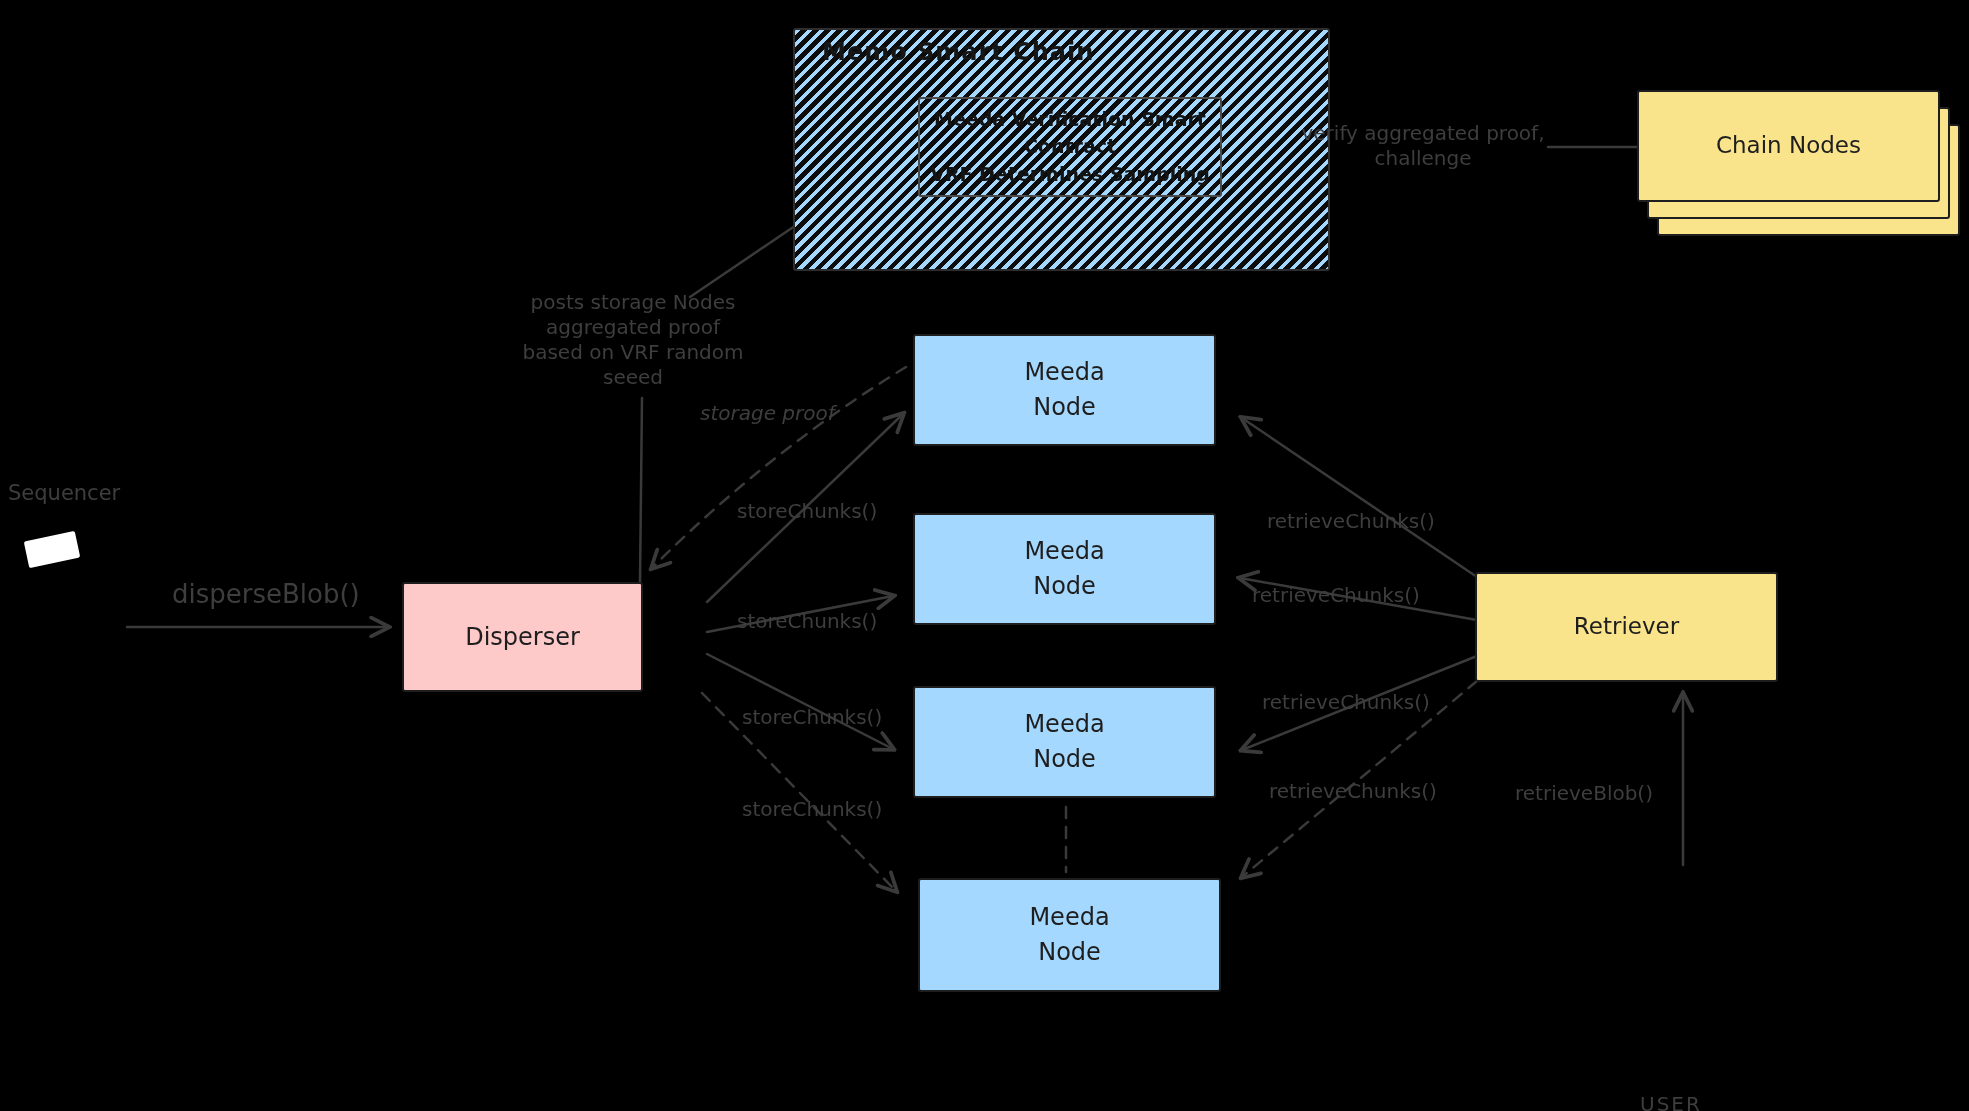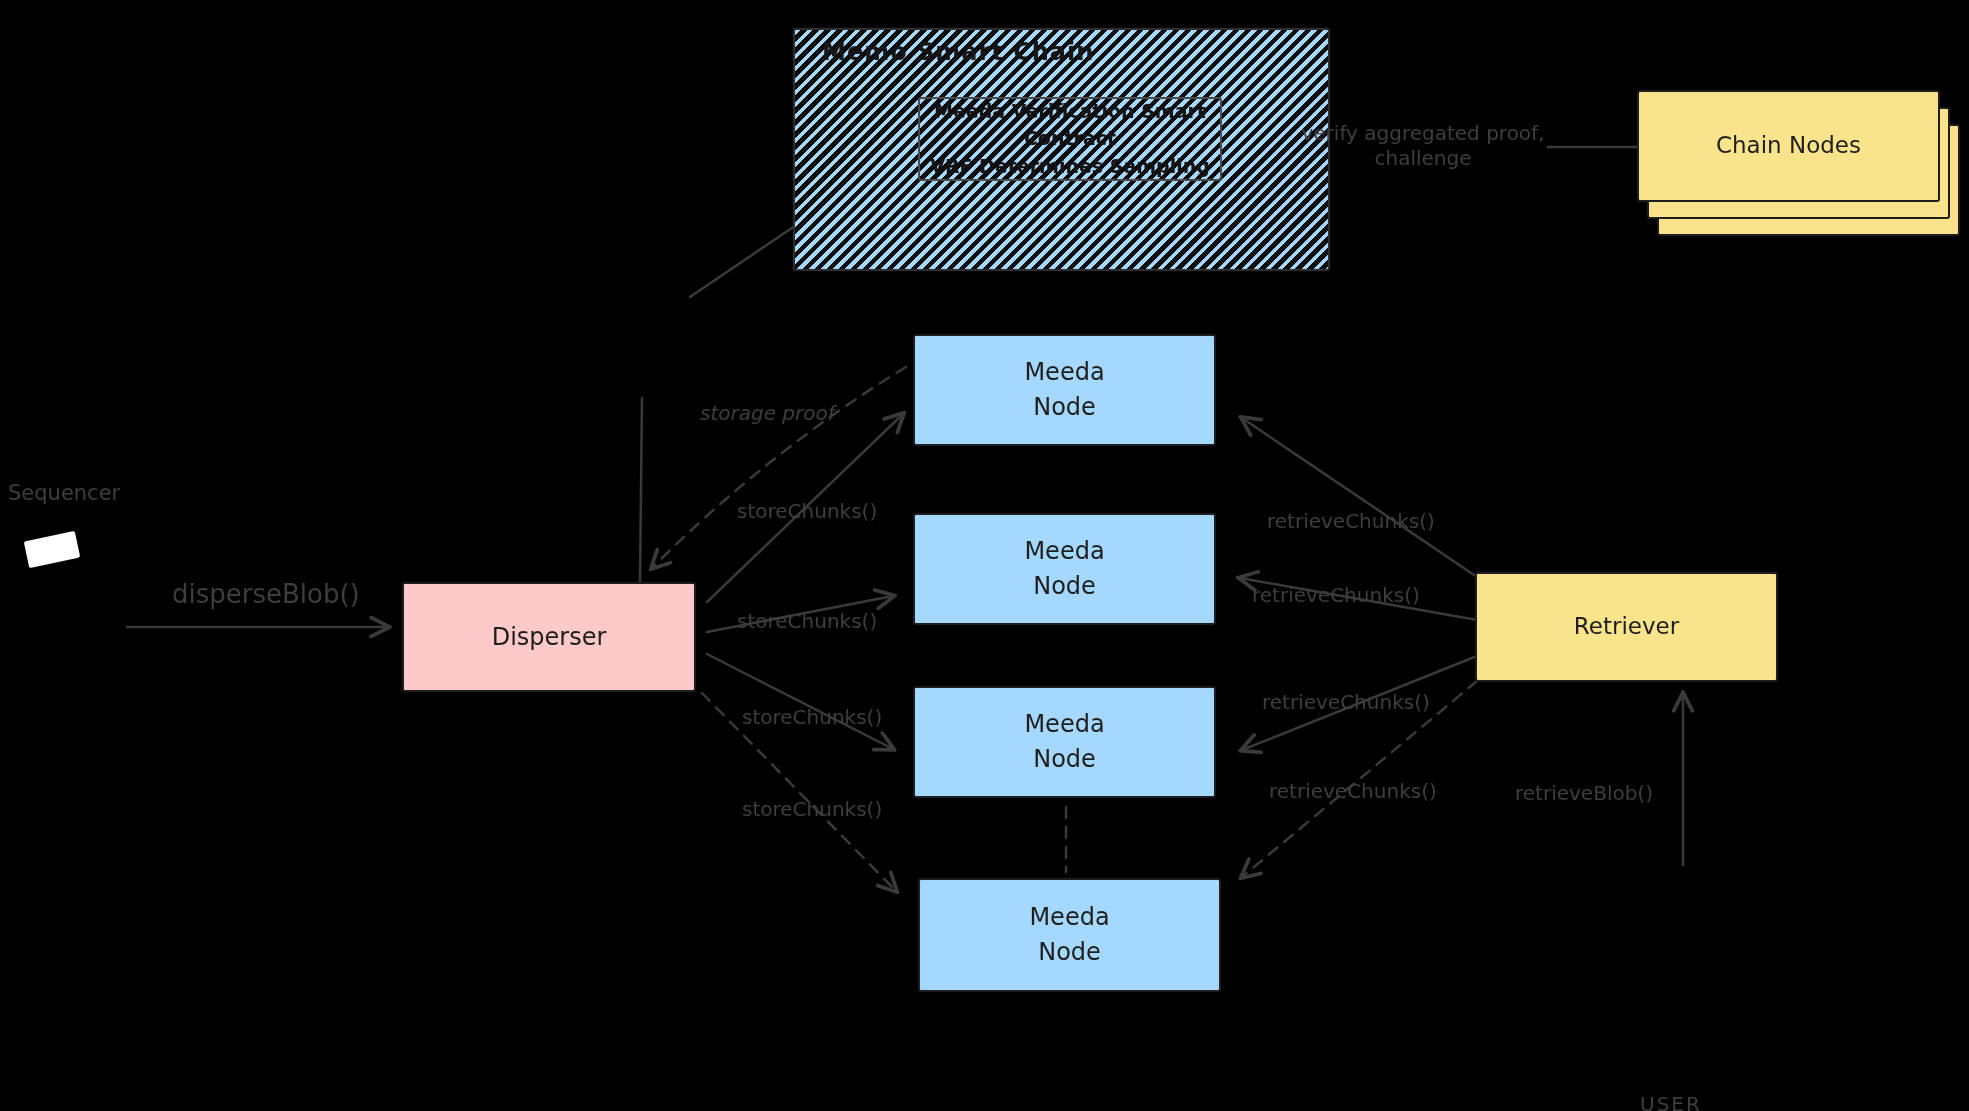--- a/index.html
+++ b/index.html
@@ -16,22 +16,22 @@
   .pink{background:var(--pink,#fdc9c9);}
   .yellow{background:var(--yellow,#f9e48b);}
   .hatch{
     background:repeating-linear-gradient(135deg,
       var(--blue,#a5d8ff) 0px, var(--blue,#a5d8ff) 4px,
       var(--hatchink,#0c0c0c) 4px, var(--hatchink,#0c0c0c) 8.5px);
     border:2.5px solid #2e2e2e;
   }
   .chain-outer{left:793px;top:8px;width:537px;height:243px;align-items:flex-start;justify-content:flex-start;}
   .chain-title{position:absolute;left:822px;top:18px;font-size:24px;font-weight:600;color:#161616;letter-spacing:1px;}
-  .chain-inner{left:918px;top:77px;width:304px;height:84px;border:2px solid #4a4a4a;font-size:19px;font-weight:600;color:#141414;}
-  .disperser{left:402px;top:562px;width:294px;height:110px;font-size:24px;}
+  .chain-inner{left:918px;top:77px;width:304px;height:100px;border:2px solid #4a4a4a;font-size:19px;font-weight:600;color:#141414;}
+  .disperser{left:402px;top:562px;width:241px;height:110px;font-size:24px;}
   .retriever{left:1475px;top:552px;width:303px;height:110px;font-size:23px;}
   .node{width:303px;height:112px;font-size:24px;align-items:center;}
   .node1{left:913px;top:314px;}
   .node2{left:913px;top:493px;}
   .node3{left:913px;top:666px;}
   .node4{left:918px;top:858px;height:114px;}
   .lightcard{width:303px;height:112px;font-size:23px;}
   .lc-back2{left:1657px;top:104px;}
   .lc-back1{left:1647px;top:87px;}
   .lc-front{left:1637px;top:70px;}
@@ -126,20 +126,24 @@
   <div class="box blue node node4">
     <div class="lbl pre">Meeda
 Node</div>
   </div>
 
   <div class="box yellow retriever">
     <div class="lbl">Retriever</div>
   </div>
 
   <div class="glabel disperse-label">disperseBlob()</div>
+  <div class="glabel pre posts-label">posts storage Nodes
+aggregated proof
+based on VRF random
+seeed</div>
   <div class="glabel storageproof-label">storage proof</div>
   <div class="glabel store1">storeChunks()</div>
   <div class="glabel store2">storeChunks()</div>
   <div class="glabel store3">storeChunks()</div>
   <div class="glabel store4">storeChunks()</div>
   <div class="glabel retr1">retrieveChunks()</div>
   <div class="glabel retr2">retrieveChunks()</div>
   <div class="glabel retr3">retrieveChunks()</div>
   <div class="glabel retr4">retrieveChunks()</div>
   <div class="glabel pre verify-label">verify aggregated proof,

